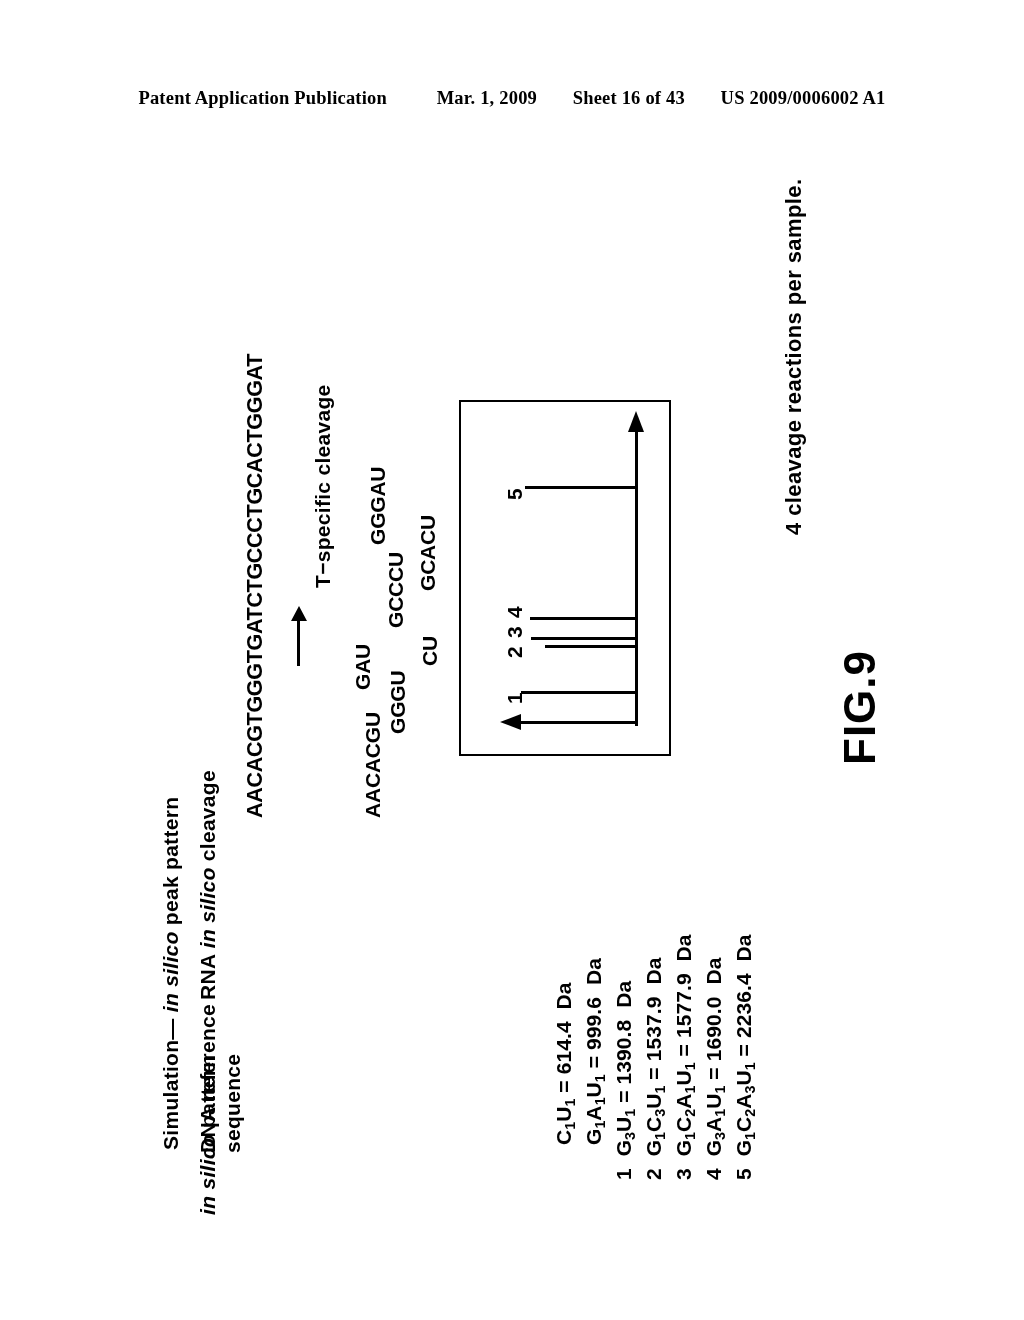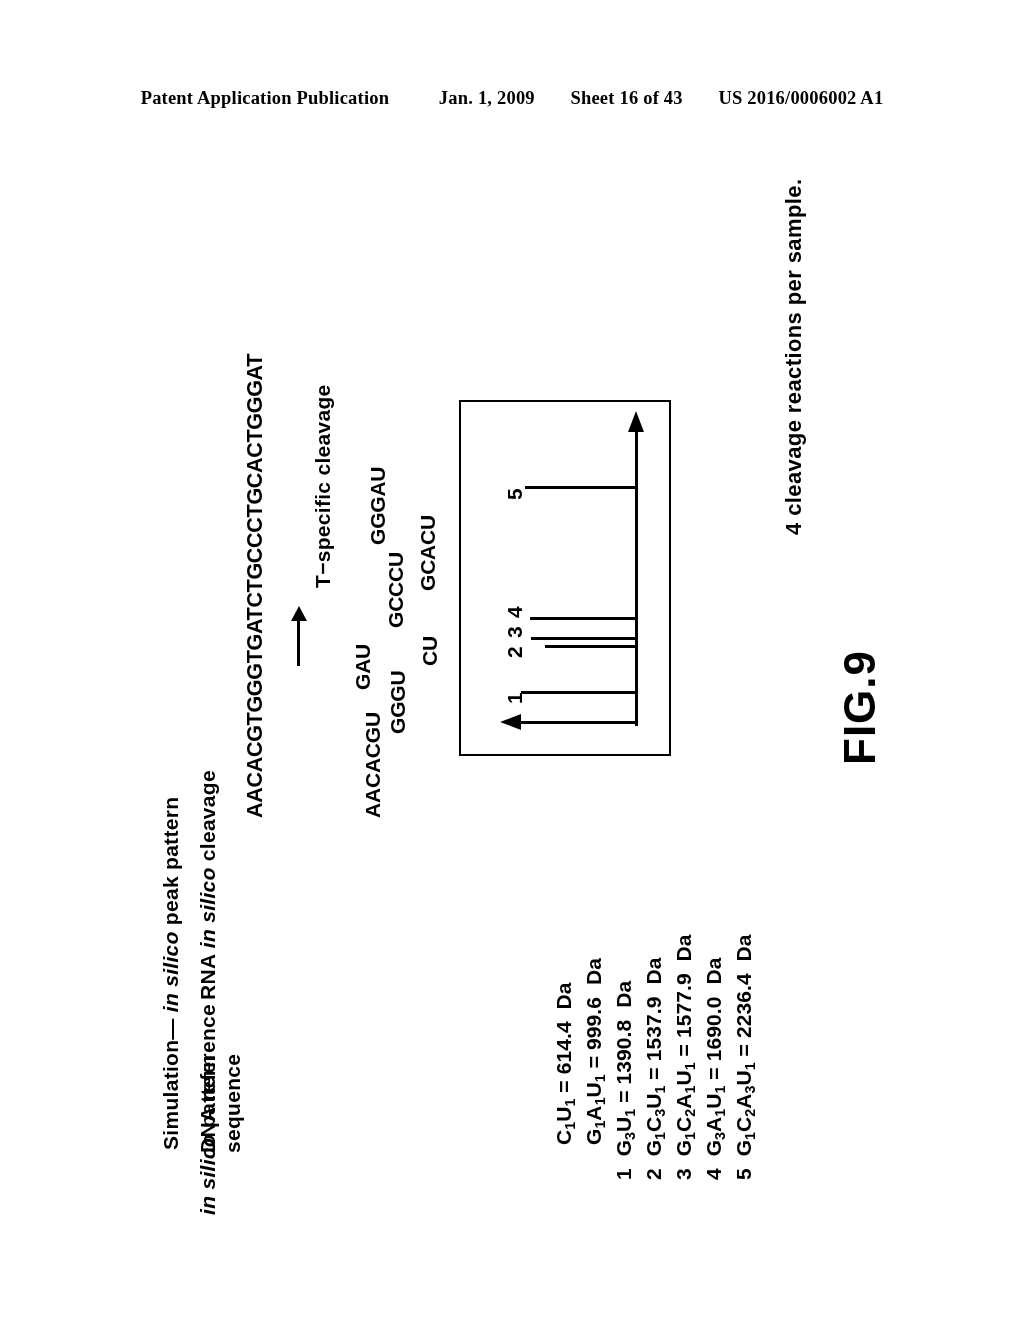--- a/index.html
+++ b/index.html
@@ -144,25 +144,25 @@
     color: #000;
     white-space: nowrap;
   }
 </style>
 </head>
 <body>
 
 <div id="patent-header">
   <span class="seg">Patent Application Publication</span>
   <span class="gap-lg"></span>
-  <span class="seg">Jan. 1, 2009</span>
+  <span class="seg">Mar. 1, 2009</span>
   <span class="gap-sm"></span>
   <span class="seg">Sheet 16 of 43</span>
   <span class="gap-sm"></span>
-  <span class="seg">US 2016/0006002 A1</span>
+  <span class="seg">US 2009/0006002 A1</span>
 </div>
 
 <div class="rot lbl" style="left:160px; top:1150px;">
   <span>Simulation— </span><span class="ital">in silico</span><span> peak pattern</span>
 </div>
 
 <div class="rot lbl" style="left:197px; top:1153px;">DNA reference</div>
 <div class="rot lbl" style="left:222px; top:1153px;">sequence</div>
 
 <div class="rot lbl" style="left:197px; top:1000px;">

